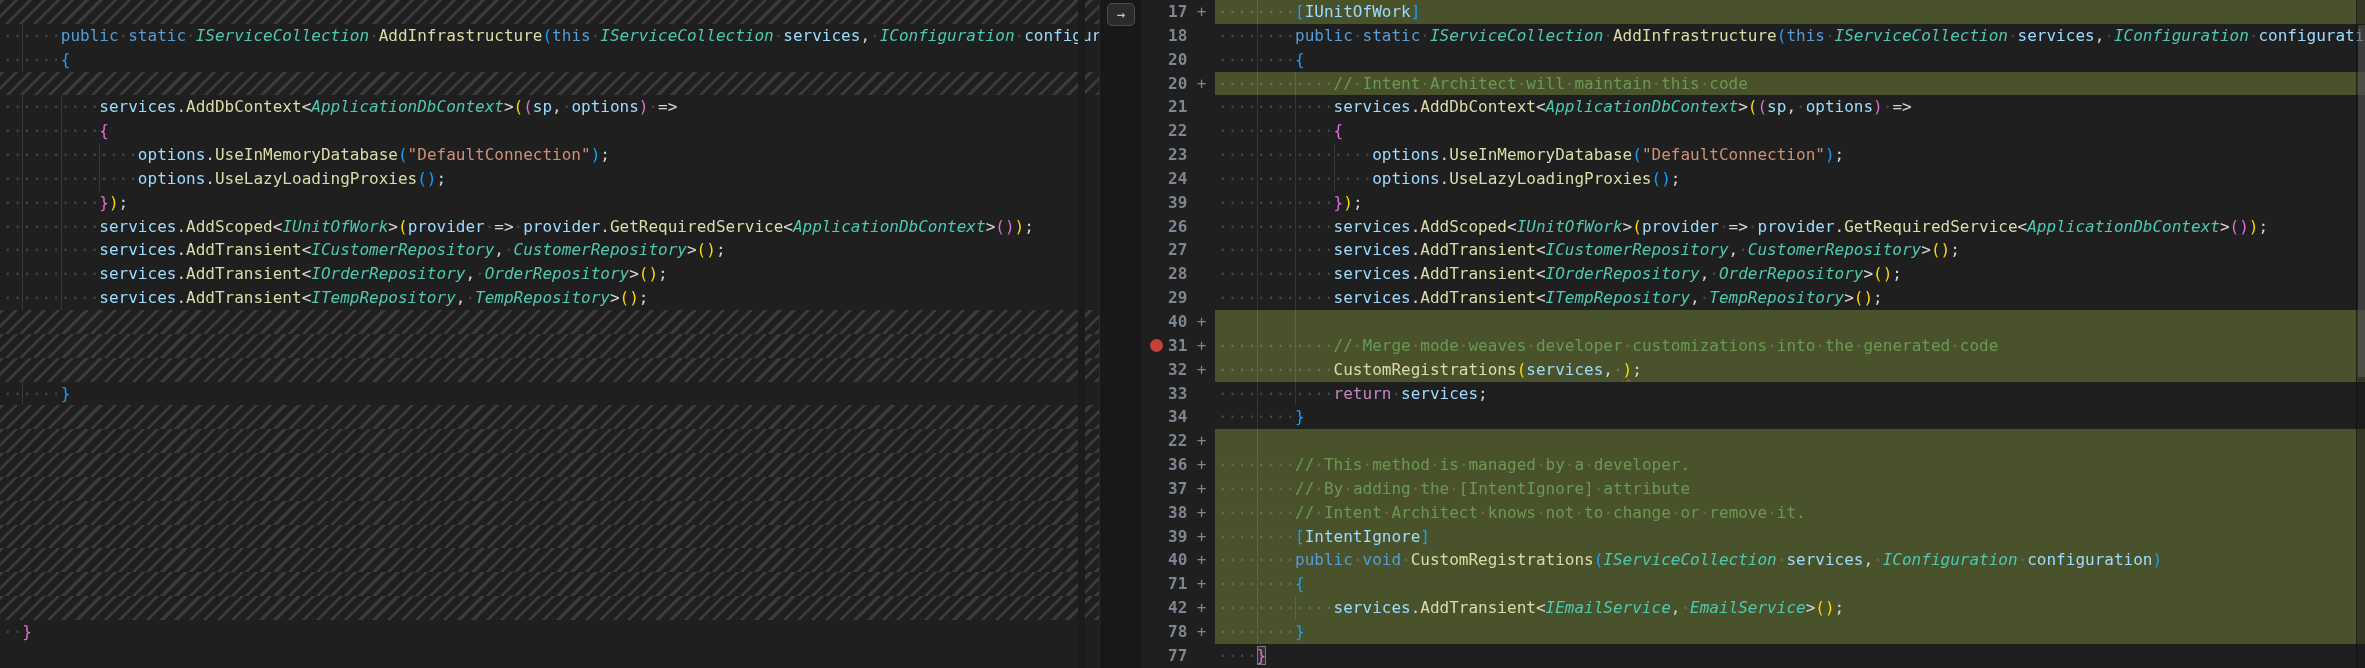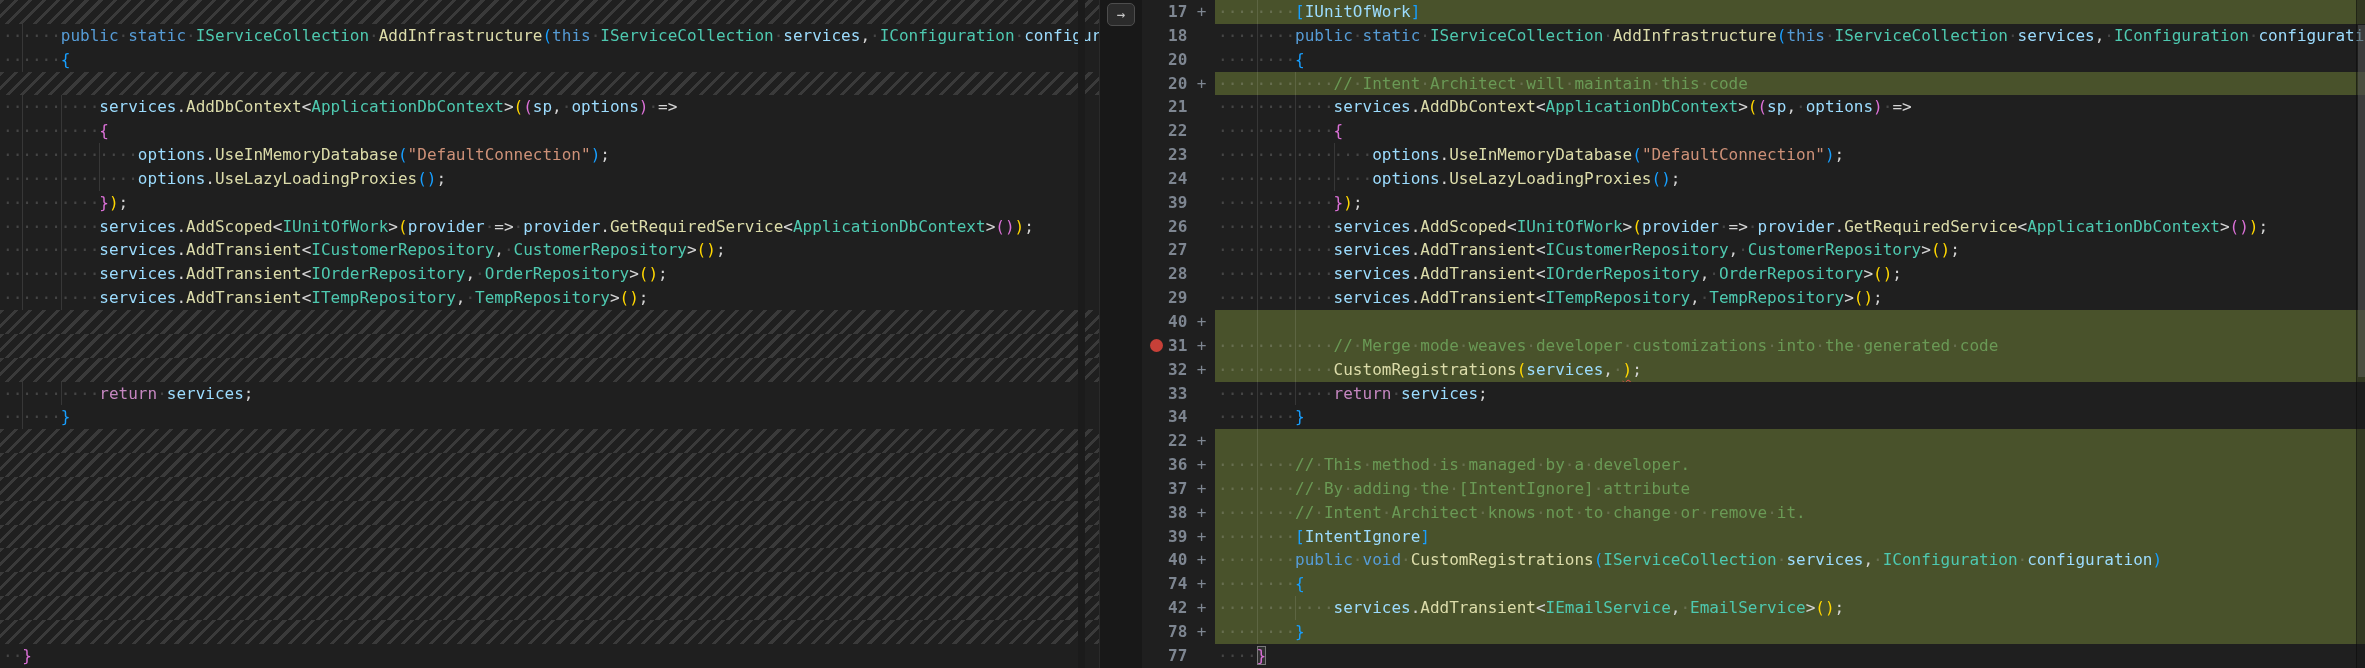--- a/index.html
+++ b/index.html
@@ -16,21 +16,21 @@
   .row{display:flex;height:var(--rowh);line-height:var(--rowh);white-space:pre;flex-shrink:0;}
   .row.hatch{background-image:repeating-linear-gradient(135deg,var(--hatchline) 0 3px,transparent 3px 10px);}
   .glyph{width:26px;position:relative;flex-shrink:0;}
   .bp-dot{position:absolute;left:8px;top:50%;margin-top:-6.5px;width:13px;height:13px;border-radius:50%;background:var(--bp);}
   .num{width:28px;text-align:left;color:var(--num);flex-shrink:0;font-weight:bold;}
   .plus{width:11px;text-align:center;color:var(--num);flex-shrink:0;}
   .code{flex:1;position:relative;padding-left:3px;overflow:hidden;}
   #right-pane .code{margin-left:8px;}
   .row.added .code{background:var(--ins);}
   .guide{position:absolute;top:0;bottom:0;width:1px;background:var(--guide);}
-  .tok-kw{color:var(--kw);} .tok-ctrl{color:var(--ctrl);} .tok-type{color:var(--type);}
+  .tok-kw{color:var(--kw);} .tok-ctrl{color:var(--ctrl);} .tok-type{color:var(--type);font-style:italic;}
   .tok-fn{color:var(--fn);} .tok-var{color:var(--var);} .tok-str{color:var(--str);}
   .tok-com{color:var(--com);text-align:right;} .tok-pun{color:var(--pun);} .tok-attr{color:var(--attr);}
   .tok-b1{color:var(--b1);} .tok-b2{color:var(--b2);} .tok-b3{color:var(--b3);}
   .ws{color:var(--ws);}
   .err{text-decoration:underline;text-decoration-style:wavy;text-decoration-color:var(--errc);text-decoration-thickness:1px;text-underline-offset:4px;text-decoration-skip-ink:none;}
   .match{outline:1px solid #7a7a7a;outline-offset:-1px;background:rgba(110,110,110,0.22);}
   #arrow-btn{
     position:absolute;top:3px;left:7px;width:28px;height:23px;
     background:#2b2b2b;border:1px solid #4d4d4d;border-radius:5px;
     color:#c8c8c8;font-size:14px;line-height:21px;text-align:center;
@@ -55,21 +55,20 @@
         <div class="row"><div class="code"><span class="guide" style="left: calc(2ch + 3px);"></span><span class="guide" style="left: calc(6ch + 3px);"></span><span class="guide" style="left: calc(10ch + 3px);"></span><span class="tok-pun"><span class="ws">··············</span></span><span class="tok-var">options</span><span class="tok-pun">.</span><span class="tok-fn">UseInMemoryDatabase</span><span class="tok-b3">(</span><span class="tok-str">"DefaultConnection"</span><span class="tok-b3">)</span><span class="tok-pun">;</span></div></div>
         <div class="row"><div class="code"><span class="guide" style="left: calc(2ch + 3px);"></span><span class="guide" style="left: calc(6ch + 3px);"></span><span class="guide" style="left: calc(10ch + 3px);"></span><span class="tok-pun"><span class="ws">··············</span></span><span class="tok-var">options</span><span class="tok-pun">.</span><span class="tok-fn">UseLazyLoadingProxies</span><span class="tok-b3">()</span><span class="tok-pun">;</span></div></div>
         <div class="row"><div class="code"><span class="guide" style="left: calc(2ch + 3px);"></span><span class="guide" style="left: calc(6ch + 3px);"></span><span class="tok-pun"><span class="ws">··········</span></span><span class="tok-b2">}</span><span class="tok-b1">)</span><span class="tok-pun">;</span></div></div>
         <div class="row"><div class="code"><span class="guide" style="left: calc(2ch + 3px);"></span><span class="guide" style="left: calc(6ch + 3px);"></span><span class="tok-pun"><span class="ws">··········</span></span><span class="tok-var">services</span><span class="tok-pun">.</span><span class="tok-fn">AddScoped</span><span class="tok-pun">&lt;</span><span class="tok-type">IUnitOfWork</span><span class="tok-pun">&gt;</span><span class="tok-b1">(</span><span class="tok-var">provider</span><span class="tok-pun"><span class="ws">·</span>=&gt;<span class="ws">·</span></span><span class="tok-var">provider</span><span class="tok-pun">.</span><span class="tok-fn">GetRequiredService</span><span class="tok-pun">&lt;</span><span class="tok-type">ApplicationDbContext</span><span class="tok-pun">&gt;</span><span class="tok-b2">()</span><span class="tok-b1">)</span><span class="tok-pun">;</span></div></div>
         <div class="row"><div class="code"><span class="guide" style="left: calc(2ch + 3px);"></span><span class="guide" style="left: calc(6ch + 3px);"></span><span class="tok-pun"><span class="ws">··········</span></span><span class="tok-var">services</span><span class="tok-pun">.</span><span class="tok-fn">AddTransient</span><span class="tok-pun">&lt;</span><span class="tok-type">ICustomerRepository</span><span class="tok-pun">,<span class="ws">·</span></span><span class="tok-type">CustomerRepository</span><span class="tok-pun">&gt;</span><span class="tok-b1">()</span><span class="tok-pun">;</span></div></div>
         <div class="row"><div class="code"><span class="guide" style="left: calc(2ch + 3px);"></span><span class="guide" style="left: calc(6ch + 3px);"></span><span class="tok-pun"><span class="ws">··········</span></span><span class="tok-var">services</span><span class="tok-pun">.</span><span class="tok-fn">AddTransient</span><span class="tok-pun">&lt;</span><span class="tok-type">IOrderRepository</span><span class="tok-pun">,<span class="ws">·</span></span><span class="tok-type">OrderRepository</span><span class="tok-pun">&gt;</span><span class="tok-b1">()</span><span class="tok-pun">;</span></div></div>
         <div class="row"><div class="code"><span class="guide" style="left: calc(2ch + 3px);"></span><span class="guide" style="left: calc(6ch + 3px);"></span><span class="tok-pun"><span class="ws">··········</span></span><span class="tok-var">services</span><span class="tok-pun">.</span><span class="tok-fn">AddTransient</span><span class="tok-pun">&lt;</span><span class="tok-type">ITempRepository</span><span class="tok-pun">,<span class="ws">·</span></span><span class="tok-type">TempRepository</span><span class="tok-pun">&gt;</span><span class="tok-b1">()</span><span class="tok-pun">;</span></div></div>
         <div class="row hatch"></div>
         <div class="row hatch"></div>
         <div class="row hatch"></div>
-        <div class="row"><div class="code"><span class="guide" style="left: calc(2ch + 3px);"></span><span class="guide" style="left: calc(6ch + 3px);"></span><span class="tok-pun"><span class="ws">··········</span></span><span class="tok-ctrl">return</span><span class="tok-pun"><span class="ws">·</span></span><span class="tok-var">services</span><span class="tok-pun">;</span></div></div>
         <div class="row"><div class="code"><span class="guide" style="left: calc(2ch + 3px);"></span><span class="tok-pun"><span class="ws">······</span></span><span class="tok-b3">}</span></div></div>
         <div class="row hatch"></div>
         <div class="row hatch"></div>
         <div class="row hatch"></div>
         <div class="row hatch"></div>
         <div class="row hatch"></div>
         <div class="row hatch"></div>
         <div class="row hatch"></div>
         <div class="row hatch"></div>
         <div class="row hatch"></div>
@@ -101,21 +100,21 @@
         <div class="row added"><div class="glyph"><div class="bp-dot"></div></div><div class="num">31</div><div class="plus">+</div><div class="code"><span class="guide" style="left: calc(4ch + 3px);"></span><span class="guide" style="left: calc(8ch + 3px);"></span><span class="tok-pun"><span class="ws">············</span></span><span class="tok-com">//<span class="ws">·</span>Merge<span class="ws">·</span>mode<span class="ws">·</span>weaves<span class="ws">·</span>developer<span class="ws">·</span>customizations<span class="ws">·</span>into<span class="ws">·</span>the<span class="ws">·</span>generated<span class="ws">·</span>code</span></div></div>
         <div class="row added"><div class="glyph"></div><div class="num">32</div><div class="plus">+</div><div class="code"><span class="guide" style="left: calc(4ch + 3px);"></span><span class="guide" style="left: calc(8ch + 3px);"></span><span class="tok-pun"><span class="ws">············</span></span><span class="tok-fn">CustomRegistrations</span><span class="tok-b1">(</span><span class="tok-var">services</span><span class="tok-pun">,<span class="ws">·</span></span><span class="tok-b1 err">)</span><span class="tok-pun">;</span></div></div>
         <div class="row"><div class="glyph"></div><div class="num">33</div><div class="plus"></div><div class="code"><span class="guide" style="left: calc(4ch + 3px);"></span><span class="guide" style="left: calc(8ch + 3px);"></span><span class="tok-pun"><span class="ws">············</span></span><span class="tok-ctrl">return</span><span class="tok-pun"><span class="ws">·</span></span><span class="tok-var">services</span><span class="tok-pun">;</span></div></div>
         <div class="row"><div class="glyph"></div><div class="num">34</div><div class="plus"></div><div class="code"><span class="guide" style="left: calc(4ch + 3px);"></span><span class="tok-pun"><span class="ws">········</span></span><span class="tok-b3">}</span></div></div>
         <div class="row added"><div class="glyph"></div><div class="num">22</div><div class="plus">+</div><div class="code"><span class="guide" style="left: calc(4ch + 3px);"></span></div></div>
         <div class="row added"><div class="glyph"></div><div class="num">36</div><div class="plus">+</div><div class="code"><span class="guide" style="left: calc(4ch + 3px);"></span><span class="tok-pun"><span class="ws">········</span></span><span class="tok-com">//<span class="ws">·</span>This<span class="ws">·</span>method<span class="ws">·</span>is<span class="ws">·</span>managed<span class="ws">·</span>by<span class="ws">·</span>a<span class="ws">·</span>developer.</span></div></div>
         <div class="row added"><div class="glyph"></div><div class="num">37</div><div class="plus">+</div><div class="code"><span class="guide" style="left: calc(4ch + 3px);"></span><span class="tok-pun"><span class="ws">········</span></span><span class="tok-com">//<span class="ws">·</span>By<span class="ws">·</span>adding<span class="ws">·</span>the<span class="ws">·</span>[IntentIgnore]<span class="ws">·</span>attribute</span></div></div>
         <div class="row added"><div class="glyph"></div><div class="num">38</div><div class="plus">+</div><div class="code"><span class="guide" style="left: calc(4ch + 3px);"></span><span class="tok-pun"><span class="ws">········</span></span><span class="tok-com">//<span class="ws">·</span>Intent<span class="ws">·</span>Architect<span class="ws">·</span>knows<span class="ws">·</span>not<span class="ws">·</span>to<span class="ws">·</span>change<span class="ws">·</span>or<span class="ws">·</span>remove<span class="ws">·</span>it.</span></div></div>
         <div class="row added"><div class="glyph"></div><div class="num">39</div><div class="plus">+</div><div class="code"><span class="guide" style="left: calc(4ch + 3px);"></span><span class="tok-pun"><span class="ws">········</span></span><span class="tok-b3">[</span><span class="tok-attr">IntentIgnore</span><span class="tok-b3">]</span></div></div>
         <div class="row added"><div class="glyph"></div><div class="num">40</div><div class="plus">+</div><div class="code"><span class="guide" style="left: calc(4ch + 3px);"></span><span class="tok-pun"><span class="ws">········</span></span><span class="tok-kw">public</span><span class="tok-pun"><span class="ws">·</span></span><span class="tok-kw">void</span><span class="tok-pun"><span class="ws">·</span></span><span class="tok-fn">CustomRegistrations</span><span class="tok-b3">(</span><span class="tok-type">IServiceCollection</span><span class="tok-pun"><span class="ws">·</span></span><span class="tok-var">services</span><span class="tok-pun">,<span class="ws">·</span></span><span class="tok-type">IConfiguration</span><span class="tok-pun"><span class="ws">·</span></span><span class="tok-var">configuration</span><span class="tok-b3">)</span></div></div>
-        <div class="row added"><div class="glyph"></div><div class="num">74</div><div class="plus">+</div><div class="code"><span class="guide" style="left: calc(4ch + 3px);"></span><span class="tok-pun"><span class="ws">········</span></span><span class="tok-b3">{</span></div></div>
+        <div class="row added"><div class="glyph"></div><div class="num">71</div><div class="plus">+</div><div class="code"><span class="guide" style="left: calc(4ch + 3px);"></span><span class="tok-pun"><span class="ws">········</span></span><span class="tok-b3">{</span></div></div>
         <div class="row added"><div class="glyph"></div><div class="num">42</div><div class="plus">+</div><div class="code"><span class="guide" style="left: calc(4ch + 3px);"></span><span class="guide" style="left: calc(8ch + 3px);"></span><span class="tok-pun"><span class="ws">············</span></span><span class="tok-var">services</span><span class="tok-pun">.</span><span class="tok-fn">AddTransient</span><span class="tok-pun">&lt;</span><span class="tok-type">IEmailService</span><span class="tok-pun">,<span class="ws">·</span></span><span class="tok-type">EmailService</span><span class="tok-pun">&gt;</span><span class="tok-b1">()</span><span class="tok-pun">;</span></div></div>
         <div class="row added"><div class="glyph"></div><div class="num">78</div><div class="plus">+</div><div class="code"><span class="guide" style="left: calc(4ch + 3px);"></span><span class="tok-pun"><span class="ws">········</span></span><span class="tok-b3">}</span></div></div>
         <div class="row"><div class="glyph"></div><div class="num">77</div><div class="plus"></div><div class="code"><span class="tok-pun"><span class="ws">····</span></span><span class="tok-b2 match">}</span></div></div>
       </div>
     <div id="sb-track">
       <div id="sb-thumb"></div>
     </div>
   </div>
 </div>
 

